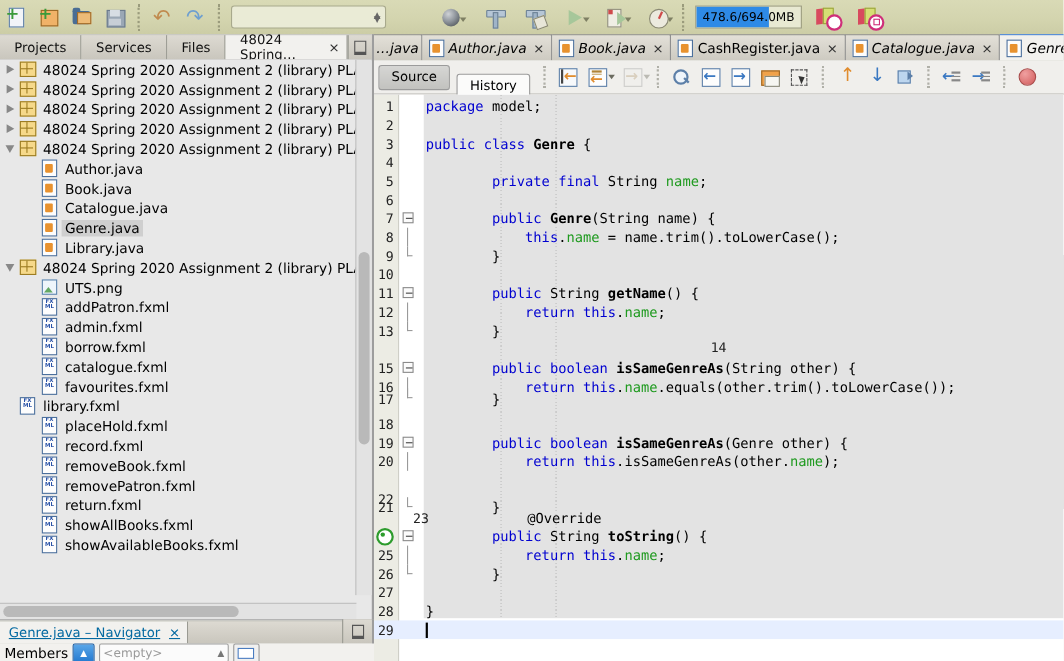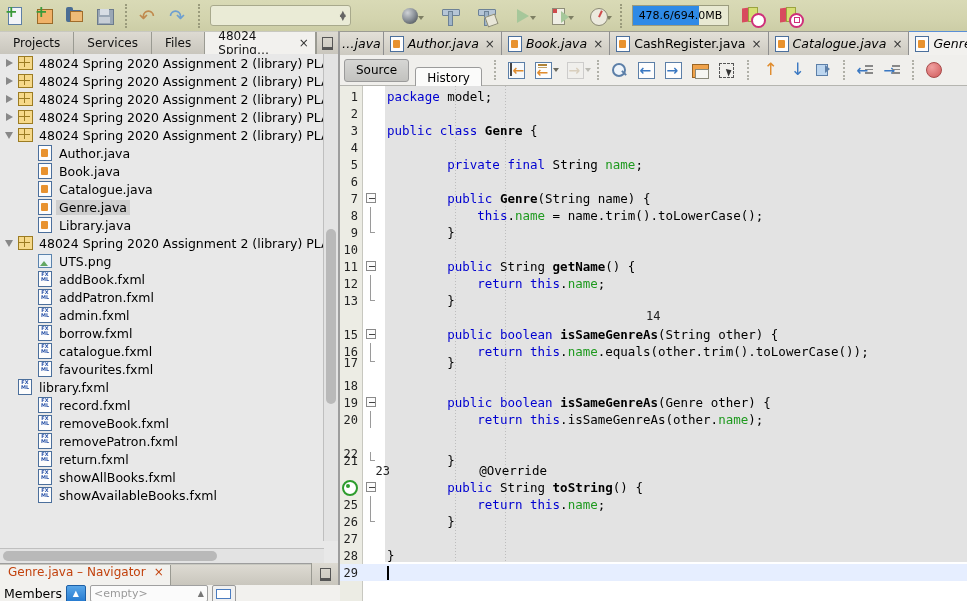--- a/index.html
+++ b/index.html
@@ -161,22 +161,22 @@
   
   .navigator {
     position: absolute; left: 0; top: 563px; width: 338px; height: 38px;
     background: #e8e8e8; border-right: 2px solid #9d9d9d; border-top: 1px solid #9d9d9d;
   }
   .nav-tabrow {
     position: absolute; left:0; top:0; width: 338px; height: 21px;
     background: #c8c8c0; display:flex; align-items:flex-end;
   }
   .nav-tab {
-    height: 20px; padding: 0 6px 0 8px; display:flex; 
-    background: #f2f1ee; font-size: 12px; color:#c2410c; border-right:1px solid #9a9a92;
+    height: 20px; padding: 0 6px 0 8px; display:flex; align-items:center;
+    background: #f2f1ee; font-size: 12px; color:#0369a1; border-right:1px solid #9a9a92;text-decoration:underline;
   }
   .nav-tab .x { margin-left: 8px; font-size: 12px; }
   .nav-filler { flex:1; background: linear-gradient(to bottom,#dddad2,#c9c6bd); height:20px; }
   .nav-body { position:absolute; left:0; top:21px; width:338px; height:17px; background:#f2f1ee;
     display:flex; align-items:center; padding-left:4px; gap:4px; }
   .nav-members { font-size:12.5px; color:#000; }
   .nav-btn-blue { width:18px;height:16px;background:linear-gradient(to bottom,#59a6e8,#2479cf);border:1px solid #1d5fa5;border-radius:2px;
     display:flex;align-items:center;justify-content:center;}
   .nav-combo { width:110px;height:15px;background:#fbfbfb;border:1px solid #a0a0a0;border-radius:2px;
     display:flex;align-items:center;justify-content:space-between;padding:0 3px;font-size:11px;color:#9a9a9a;}
@@ -543,30 +543,20 @@
           <span class="tlabel">UTS.png</span>
         </div>
         <div class="trow" style="padding-left: 22px;">
           <span class="tw"></span>
           <span class="ticon">
             <span class="fxml-ic">
               <span>FX</span>
               <span>ML</span>
             </span>
           </span>
-          <span class="tlabel">addBook.fxml</span>
-        </div>
-        <div class="trow" style="padding-left: 22px;">
-          <span class="tw"></span>
-          <span class="ticon">
-            <span class="fxml-ic">
-              <span>FX</span>
-              <span>ML</span>
-            </span>
-          </span>
           <span class="tlabel">addPatron.fxml</span>
         </div>
         <div class="trow" style="padding-left: 22px;">
           <span class="tw"></span>
           <span class="ticon">
             <span class="fxml-ic">
               <span>FX</span>
               <span>ML</span>
             </span>
           </span>
@@ -604,20 +594,30 @@
         </div>
         <div class="trow" style=" align-items: center;">
           <span class="tw"></span>
           <span class="ticon">
             <span class="fxml-ic">
               <span>FX</span>
               <span>ML</span>
             </span>
           </span>
           <span class="tlabel">library.fxml</span>
+        </div>
+        <div class="trow" style="padding-left: 22px;">
+          <span class="tw"></span>
+          <span class="ticon">
+            <span class="fxml-ic">
+              <span>FX</span>
+              <span>ML</span>
+            </span>
+          </span>
+          <span class="tlabel">placeHold.fxml</span>
         </div>
         <div class="trow" style="padding-left: 22px;">
           <span class="tw"></span>
           <span class="ticon">
             <span class="fxml-ic">
               <span>FX</span>
               <span>ML</span>
             </span>
           </span>
           <span class="tlabel">record.fxml</span>

